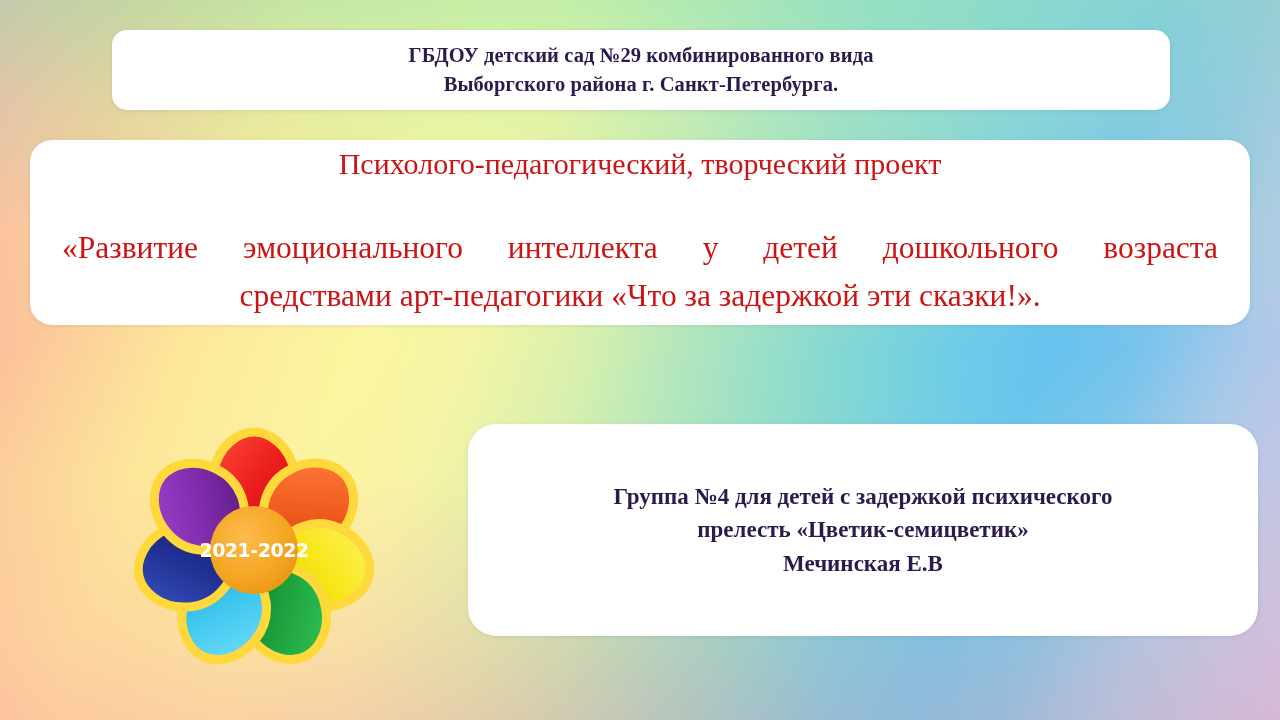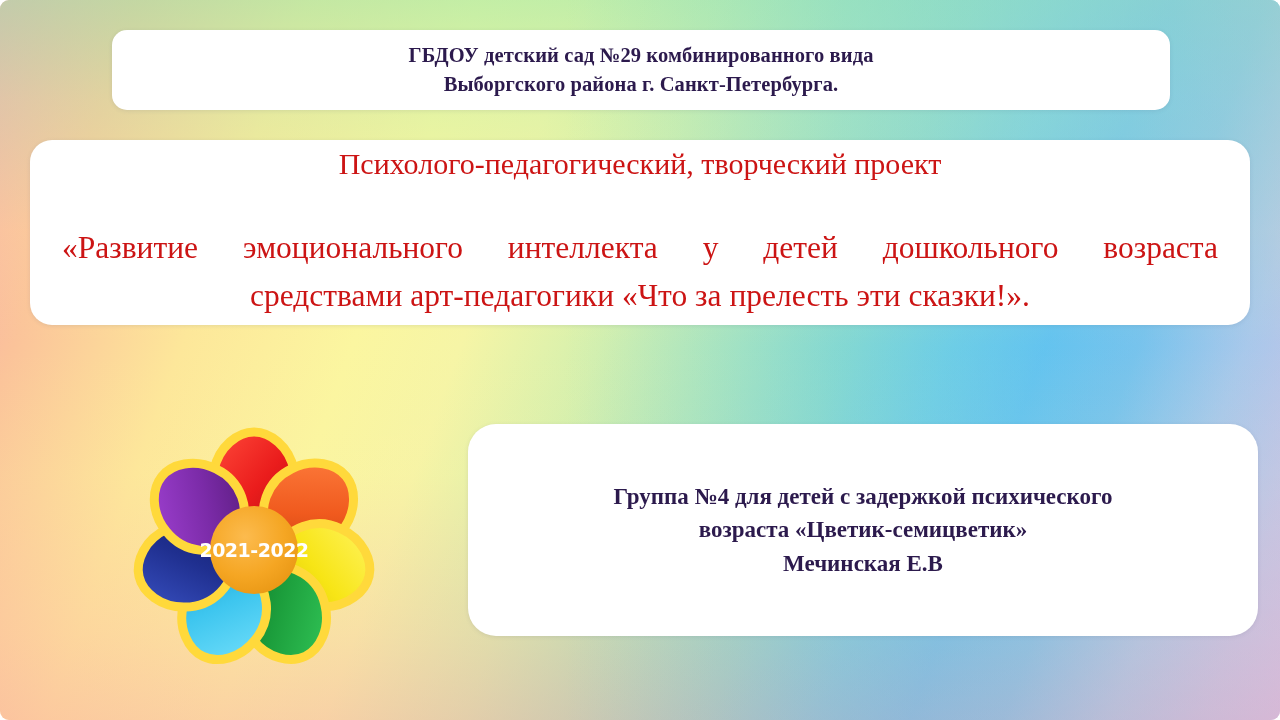--- a/index.html
+++ b/index.html
@@ -28,21 +28,20 @@
         #f6f5a6 38%,
         #d4f0ae 47%,
         #a8e6bc 56%,
         #86dcc9 63%,
         #62cfe2 70%,
         #4cc2ef 76%,
         #5fc3ec 82%,
         #9fcdea 89%,
         #c2c8e6 95%,
         #d3c4e6 100%);
-    border-radius: 9px;
   }
   
   #slide::before {
     content: "";
     position: absolute;
     inset: 0;
     background: linear-gradient(180deg,
         rgba(150, 232, 170, 0.55) 0%,
         rgba(180, 238, 170, 0.35) 14%,
         rgba(250, 246, 150, 0.18) 32%,
@@ -181,27 +180,27 @@
 
   <div class="card layer" id="header-card">
     <div class="header-line">ГБДОУ детский сад №29 комбинированного вида</div>
     <div class="header-line">Выборгского района г. Санкт-Петербурга.</div>
   </div>
 
   <div class="card layer" id="title-card">
     <div class="title-subject">Психолого-педагогический, творческий проект</div>
     <div class="title-name">
       <span class="tl1">«Развитие эмоционального интеллекта у детей дошкольного возраста</span>
-      <span class="tl2">средствами арт-педагогики «Что за прелесть эти сказки!».</span>
+      <span class="tl2">средствами арт-педагогики «Что за задержкой эти сказки!».</span>
     </div>
   </div>
 
   <div class="card layer" id="info-card">
     <div class="info-line">Группа №4 для детей с задержкой психического</div>
-    <div class="info-line">возраста «Цветик-семицветик»</div>
+    <div class="info-line">прелесть «Цветик-семицветик»</div>
     <div class="info-line">Мечинская Е.В</div>
   </div>
 
   <div class="layer" id="flower">
     <svg viewBox="0 0 272 248" xmlns="http://www.w3.org/2000/svg" aria-hidden="true">
       <defs>
 
         <linearGradient id="g-red" x1="0" y1="0" x2="1" y2="1">
           <stop offset="0%" stop-color="#ff4a3a"></stop>
             <stop offset="55%" stop-color="#ea1c1c"></stop>

